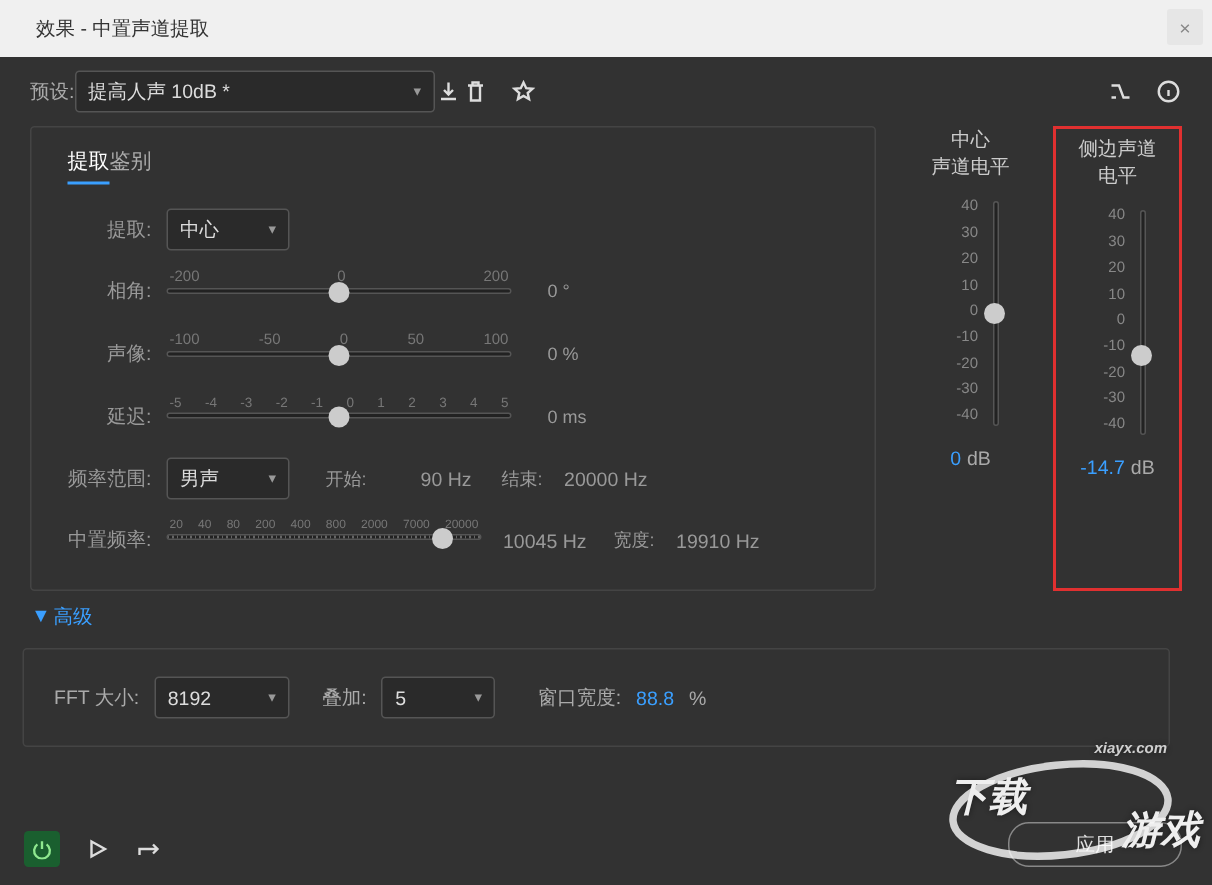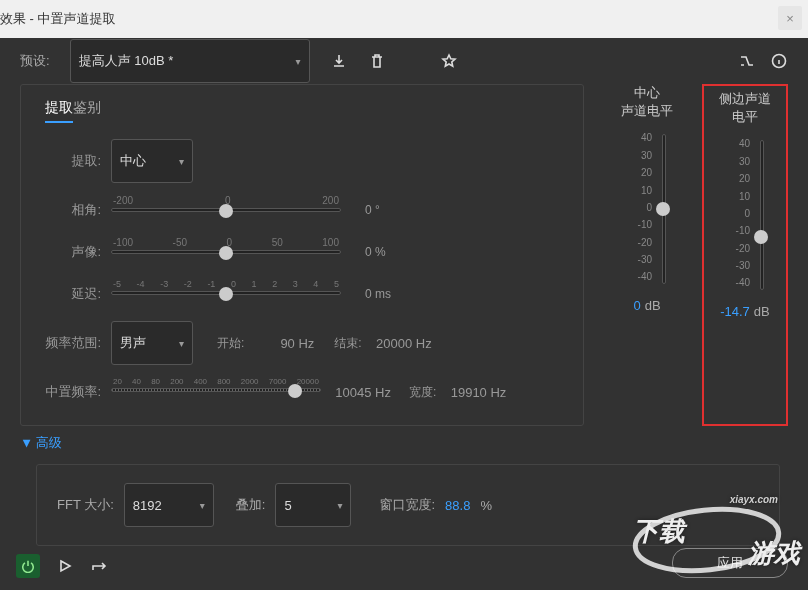--- a/index.html
+++ b/index.html
@@ -1,22 +1,22 @@
 <!DOCTYPE html>
 <html><head>
 <meta charset="utf-8">
 <style>
 *{margin:0;padding:0;box-sizing:border-box;font-family:"Microsoft YaHei","PingFang SC",Arial,sans-serif}
 body{background:#323232;width:808px;height:590px;overflow:hidden;color:#ccc;font-size:12px;position:relative}
-.titlebar{background:#f0f0f0;height:38px;display:flex;align-items:center;padding:0 0;color:#333;font-size:13px;position:relative}
+.titlebar{background:#f0f0f0;height:38px;display:flex;align-items:center;padding:0 24px;color:#333;font-size:13px;position:relative}
 .titlebar .close{position:absolute;right:6px;top:6px;width:24px;height:24px;color:#888;display:flex;align-items:center;justify-content:center;background:#e6e6e6;border-radius:2px}
-.toolbar{height:46px;display:flex;align-items:center;padding:10px 20px;gap:20px}
+.toolbar{height:46px;display:flex;align-items:center;padding:10px 20px;gap:0}
 .toolbar-right{margin-left:auto;display:flex;gap:14px;align-items:center}
 .label{color:#aaa;font-size:13px}
-.dropdown{background:#2a2a2a;border:1px solid #555;height:44px;display:flex;align-items:center;padding:0 8px;border-radius:3px;position:relative;min-width:60px;color:#ddd;font-size:13px}
+.dropdown{background:#2a2a2a;border:1px solid #555;height:28px;display:flex;align-items:center;padding:0 8px;border-radius:3px;position:relative;min-width:60px;color:#ddd;font-size:13px}
 .dropdown.wide{width:240px}
 .dropdown.med{width:82px}
 .dropdown.sm{width:76px}
 .dropdown .chev{margin-left:auto;font-size:10px;color:#999}
 .icon{width:18px;height:18px;display:inline-flex;align-items:center;justify-content:center;color:#ddd;cursor:pointer}
 .icon svg{width:16px;height:16px;stroke:currentColor;fill:none;stroke-width:1.6}
 .main{padding:0 20px 0 20px;display:flex;gap:20px}
 .panel{border:1px solid #444;border-radius:3px;padding:14px 14px 18px 18px;width:570px}
 .tabs{display:flex;margin-bottom:16px;padding-left:6px}
 .tab{color:#aaa;font-size:14px;padding-bottom:4px;cursor:pointer}
@@ -35,21 +35,21 @@
 .level-title{color:#ccc;font-size:13px;text-align:center;line-height:1.4;margin-bottom:6px}
 .vscale{position:relative;width:50px;height:166px;display:flex;align-items:center;justify-content:center}
 .vtrack{position:absolute;width:4px;height:150px;background:#222;border:1px solid #555;border-radius:2px;left:40px}
 .vthumb{position:absolute;left:34px;width:14px;height:14px;background:#ccc;border-radius:50%;transform:translateY(-50%)}
 .vticks{position:absolute;left:4px;top:6px;display:flex;flex-direction:column;justify-content:space-between;height:150px;font-size:10px;color:#888;text-align:right;width:26px}
 .level-val{font-size:13px;margin-top:6px}
 .level-val .num{color:#3a9fff}
 .level-val .unit{color:#aaa;margin-left:4px}
 .adv-hdr{display:flex;align-items:center;gap:4px;padding:8px 24px;color:#3a9fff;font-size:13px;cursor:pointer}
 .adv-hdr .tri{font-size:10px;transform:rotate(90deg);display:inline-block}
-.adv-panel{border:1px solid #444;border-radius:3px;margin:4px 28px 0 36px;padding:18px 20px}
+.adv-panel{border:1px solid #444;border-radius:3px;margin:4px 28px 0 15px;padding:18px 20px}
 .adv-panel .row{margin-bottom:0}
 .bottom{position:absolute;left:16px;bottom:12px;display:flex;align-items:center;gap:16px}
 .power{width:24px;height:24px;border-radius:3px;background:#1a5f2f;display:flex;align-items:center;justify-content:center;color:#8fe88f}
 .bottom-right{position:absolute;right:20px;bottom:12px}
 .apply-btn{border:1px solid #888;border-radius:14px;padding:5px 44px;color:#ddd;background:transparent;font-size:13px}
 .watermark{position:absolute;right:0;bottom:8px;width:205px;height:90px;pointer-events:none;opacity:0.92}
 .watermark .wm-text{position:absolute;color:#fff;font-weight:bold;font-style:italic;text-shadow:0 0 4px rgba(0,0,0,0.5)}
 .fstart{background-image:repeating-linear-gradient(90deg,#666 0,#666 1px,transparent 1px,transparent 3px)}
 </style>
 </head>

